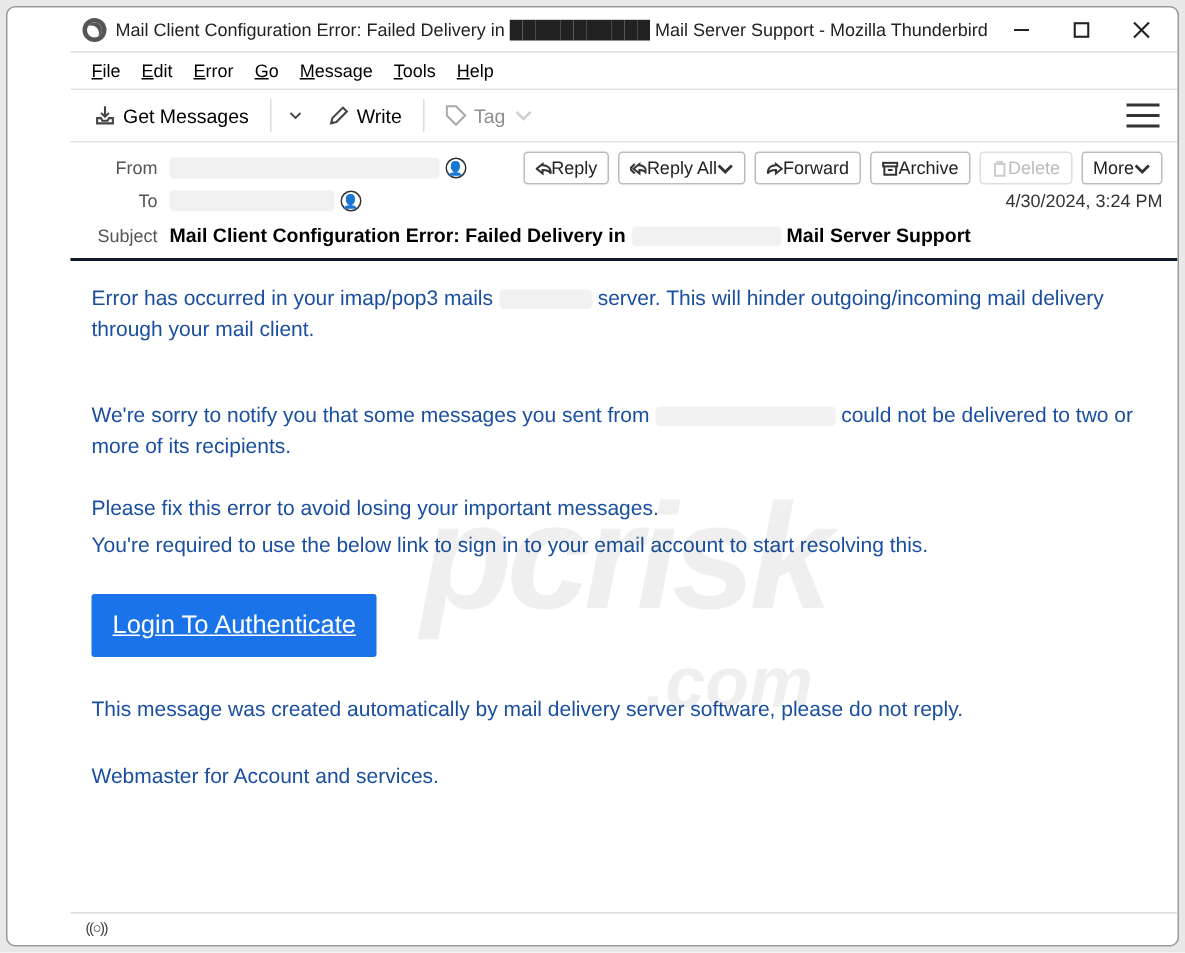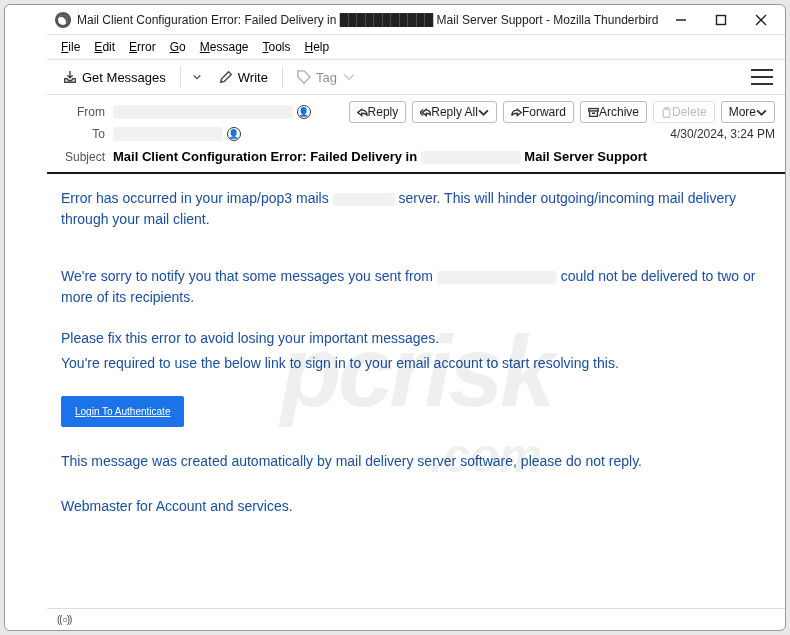--- a/index.html
+++ b/index.html
@@ -42,21 +42,21 @@
 .abtn svg { width:11px; height:11px; stroke:#333; fill:none; stroke-width:1.7; }
 .abtn.dis svg { stroke:#ccc; }
 .date { margin-left:auto; color:#333; font-size:12px; }
 .subject-row { display:flex; align-items:center; margin-top:2px; padding-top:4px; }
 .subject-text { font-weight: 700; font-size: 13px; }
 
 
 .mail-body { flex:1; padding: 14px 14px; font-size: 14px; color:#1a4fa0; line-height:1.5; position:relative; overflow:hidden; }
 .mail-body p { margin-bottom: 4px; }
 .mail-body .gap { height: 16px; }
-.login-btn { display:inline-block; background:#1a73e8; color:#fff; padding: 8px 14px; font-size:10px; text-decoration:underline; margin-top: 18px; border-radius:2px; }
+.login-btn { display:inline-block; background:#1a73e8; color:#fff; padding: 8px 14px; font-size:17px; text-decoration:underline; margin-top: 18px; border-radius:2px; }
 .footer-bold { font-weight:400; margin-top:24px; }
 .copyright { text-align:center; font-size:12px; font-weight:700; color:#555; margin-top:14px; }
 
 
 .watermark { position:absolute; inset:0; display:flex; align-items:center; justify-content:center; pointer-events:none; opacity:0.06; font-size:100px; font-weight:900; color:#000; font-style:italic; letter-spacing:-4px; white-space:nowrap; top:-40px; }
 .watermark-sub { position:absolute; inset:0; display:flex; align-items:center; justify-content:center; pointer-events:none; opacity:0.06; font-size:48px; font-weight:900; color:#000; font-style:italic; top:130px; left:140px; white-space:nowrap; }
 
 
 .statusbar { height:22px; border-top:1px solid #ddd; display:flex; align-items:center; padding:0 10px; font-size:12px; color:#444; }
 </style>

